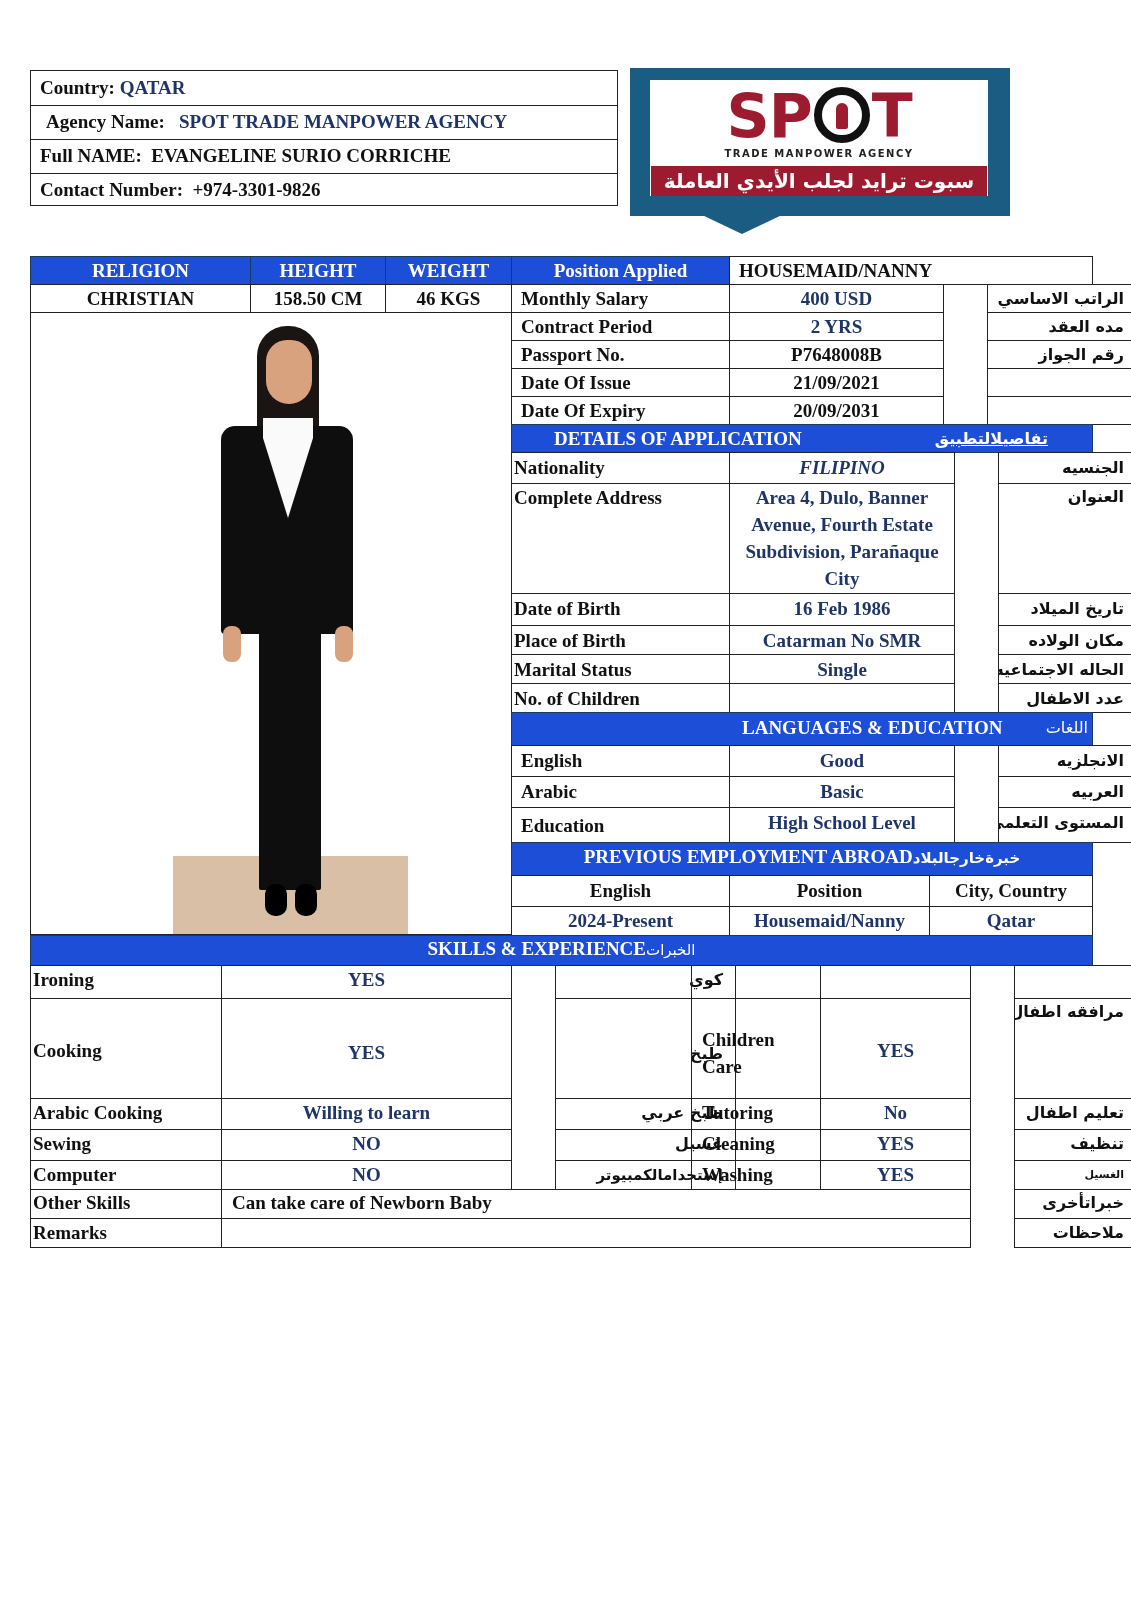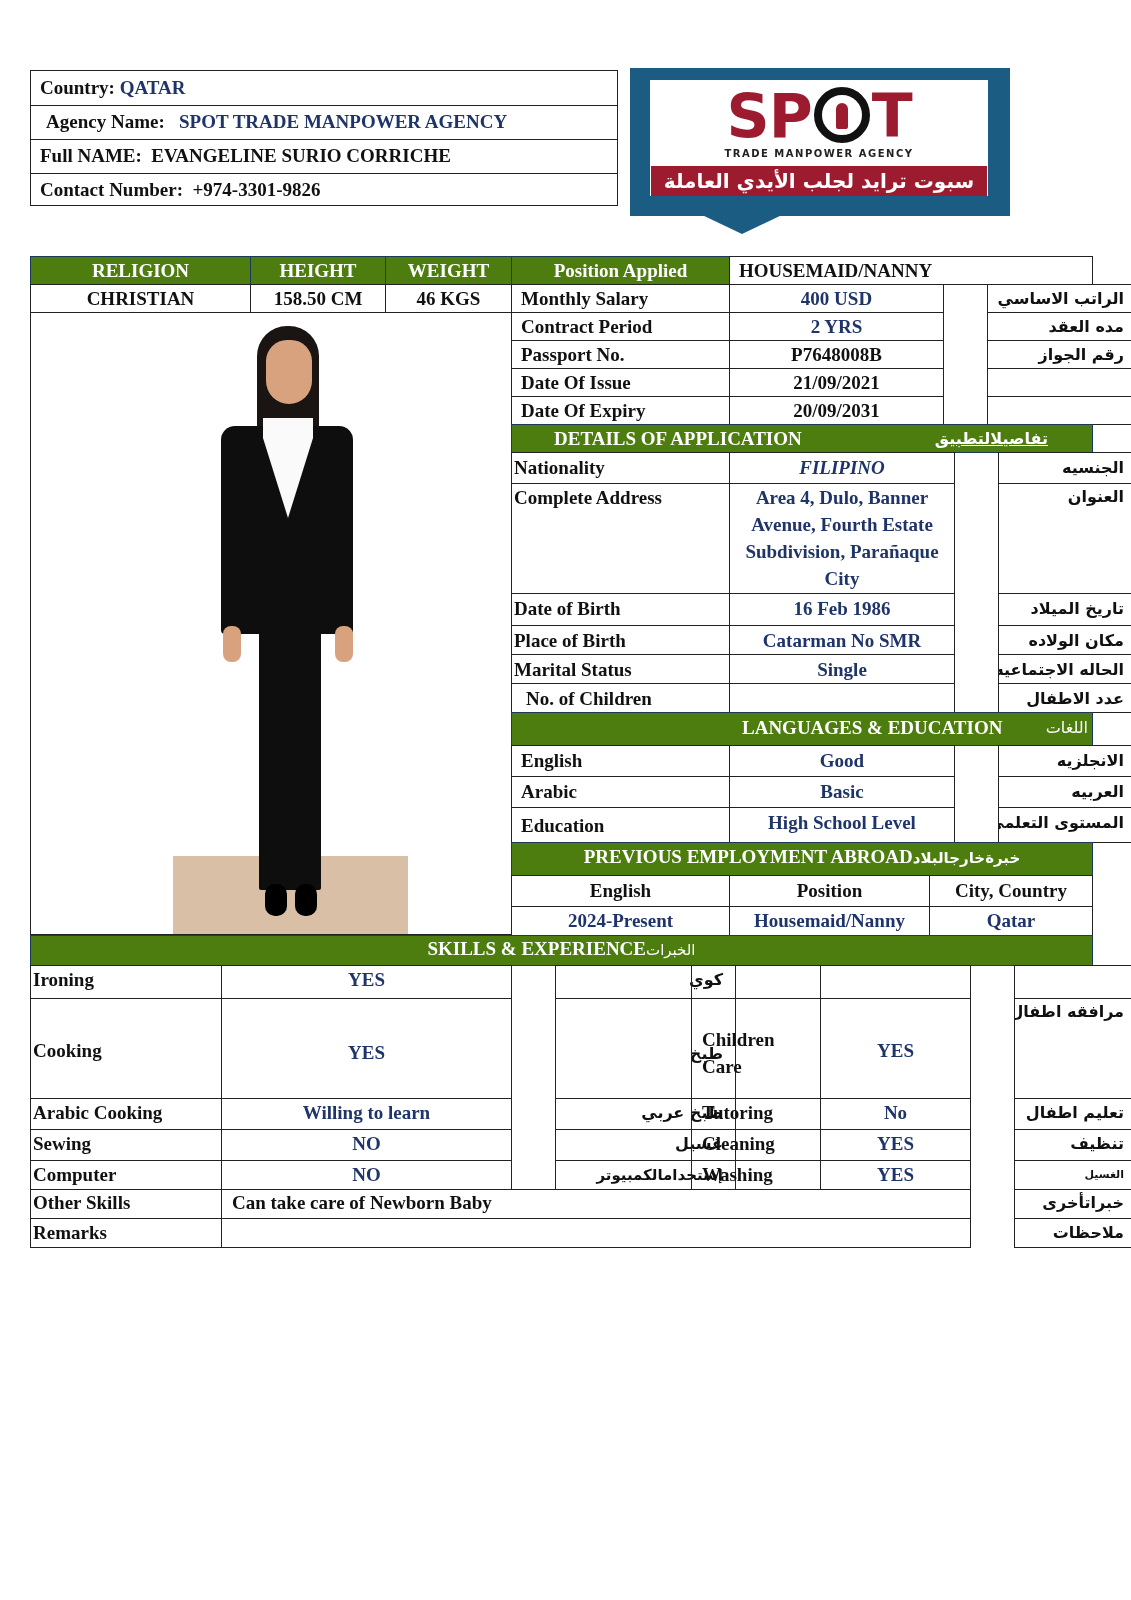--- a/index.html
+++ b/index.html
@@ -30,21 +30,21 @@
                    background: #9d1b2e; border-radius: 6px 6px 2px 2px; }
   .logo-sub { left: 650px; top: 148px; width: 338px; height: 16px; text-align: center;
               font-family: "DejaVu Sans", sans-serif; font-weight: bold; font-size: 10px; letter-spacing: 1.5px; color: #222; }
   .logo-arabic { left: 651px; top: 166px; width: 336px; height: 30px; background: #9d1b2e; color: #fff;
                  font-family: "DejaVu Sans", sans-serif; font-weight: bold; font-size: 20px; line-height: 30px;
                  text-align: center; direction: rtl; }
 
   
   .cell { position: absolute; box-sizing: border-box; border: 1px solid #222; font-size: 19px;
           font-weight: bold; overflow: hidden; white-space: nowrap; }
-  .hdr { background: #4d7c0f; color: #fff; border-color: #1a3a5a; }
+  .hdr { background: #1d4ed8; color: #fff; border-color: #1a3a5a; }
   .pad { padding-left: 9px; }
   .padar { padding-right: 12px; text-align: right; margin-left: 44px; }
   .lh28 { line-height: 28px; }
   .lh30 { line-height: 30px; }
 
   
   .photo-wrap { left: 30px; top: 311px; width: 482px; height: 624px; border: 1px solid #222; border-top: none; }
   .photo { left: 173px; top: 314px; width: 235px; height: 620px; background: #ffffff; overflow: hidden; }
   .photo .floor { position: absolute; left: 0; bottom: 0; width: 100%; height: 78px; background: #d8bfa6; }
   .photo .hair { position: absolute; left: 84px; top: 12px; width: 62px; height: 132px; background: #1a1412; border-radius: 30px 30px 6px 6px; }
@@ -156,21 +156,21 @@
 <div class="cell padar lh30 ar" style="left:954px; top:593px; width:139px; height:33px; font-size:16px;">تاريخ الميلاد</div>
 
 <div class="cell lh30" style="left:511px; top:625px; width:219px; height:30px; padding-left:2px;">Place of Birth</div>
 <div class="cell center lh30 navy" style="left:729px; top:625px; width:226px; height:30px;">Catarman No SMR</div>
 <div class="cell padar lh30 ar" style="left:954px; top:625px; width:139px; height:30px; font-size:16px;">مكان الولاده</div>
 
 <div class="cell lh30" style="left:511px; top:654px; width:219px; height:30px; padding-left:2px;">Marital Status</div>
 <div class="cell center lh30 navy" style="left:729px; top:654px; width:226px; height:30px;">Single</div>
 <div class="cell padar lh30 ar" style="left:954px; top:654px; width:139px; height:30px; font-size:16px;">الحاله الاجتماعيه</div>
 
-<div class="cell lh30" style="left:511px; top:683px; width:219px; height:42px; padding-left:14px;">No. of Children</div>
+<div class="cell lh30" style="left:511px; top:683px; width:219px; height:42px; padding-left:2px;">No. of Children</div>
 <div class="cell center lh30 navy" style="left:729px; top:683px; width:226px; height:30px;"></div>
 <div class="cell padar lh30 ar" style="left:954px; top:683px; width:139px; height:30px; font-size:16px;">عدد الاطفال</div>
 
 <div class="cell hdr" style="left:511px; top:712px; width:582px; height:34px; line-height:30px;">
   <span style="position:absolute; left:230px;">LANGUAGES &amp; EDUCATION</span>
   <span class="ar" style="position:absolute; right:4px; font-size:16px;">اللغات</span>
 </div>
 
 <div class="cell pad" style="left:511px; top:745px; width:219px; height:32px; line-height:30px;">English</div>
 <div class="cell center navy" style="left:729px; top:745px; width:226px; height:32px; line-height:30px;">Good</div>

